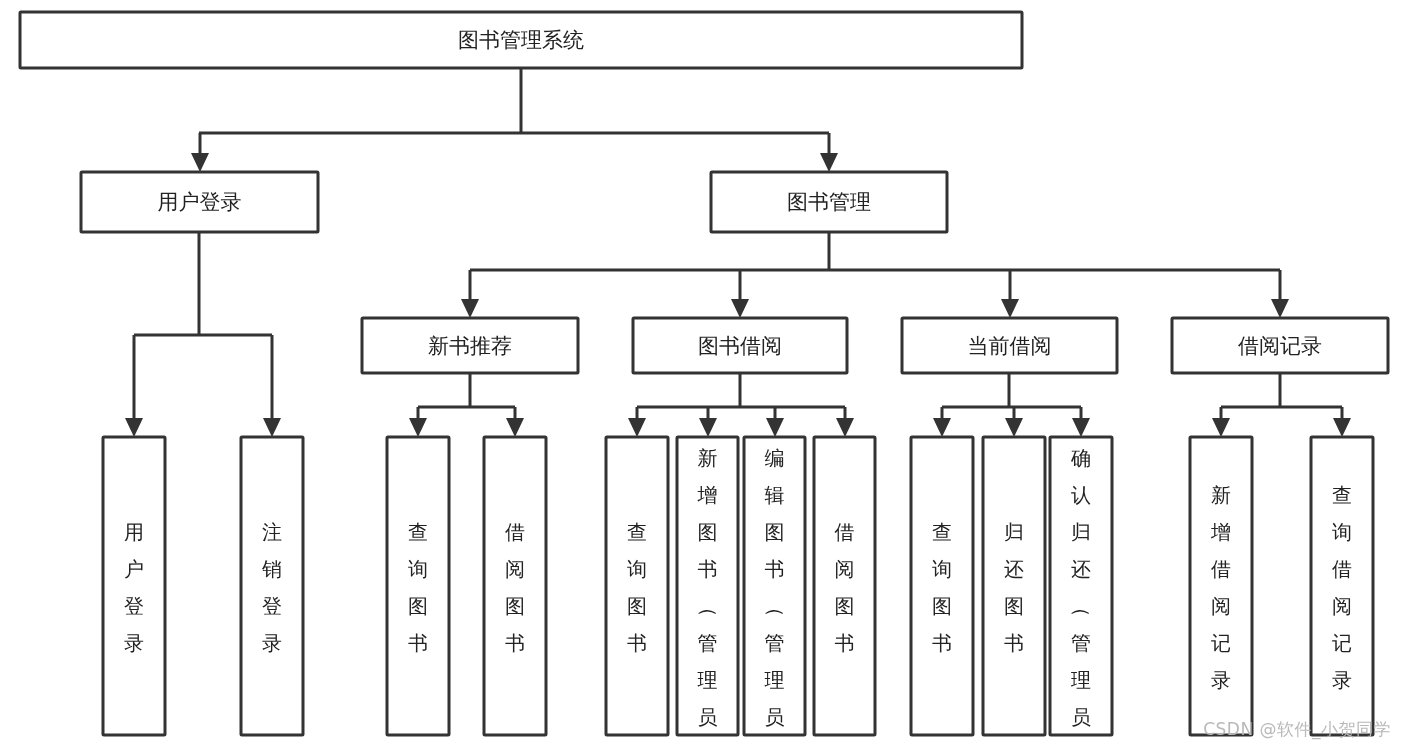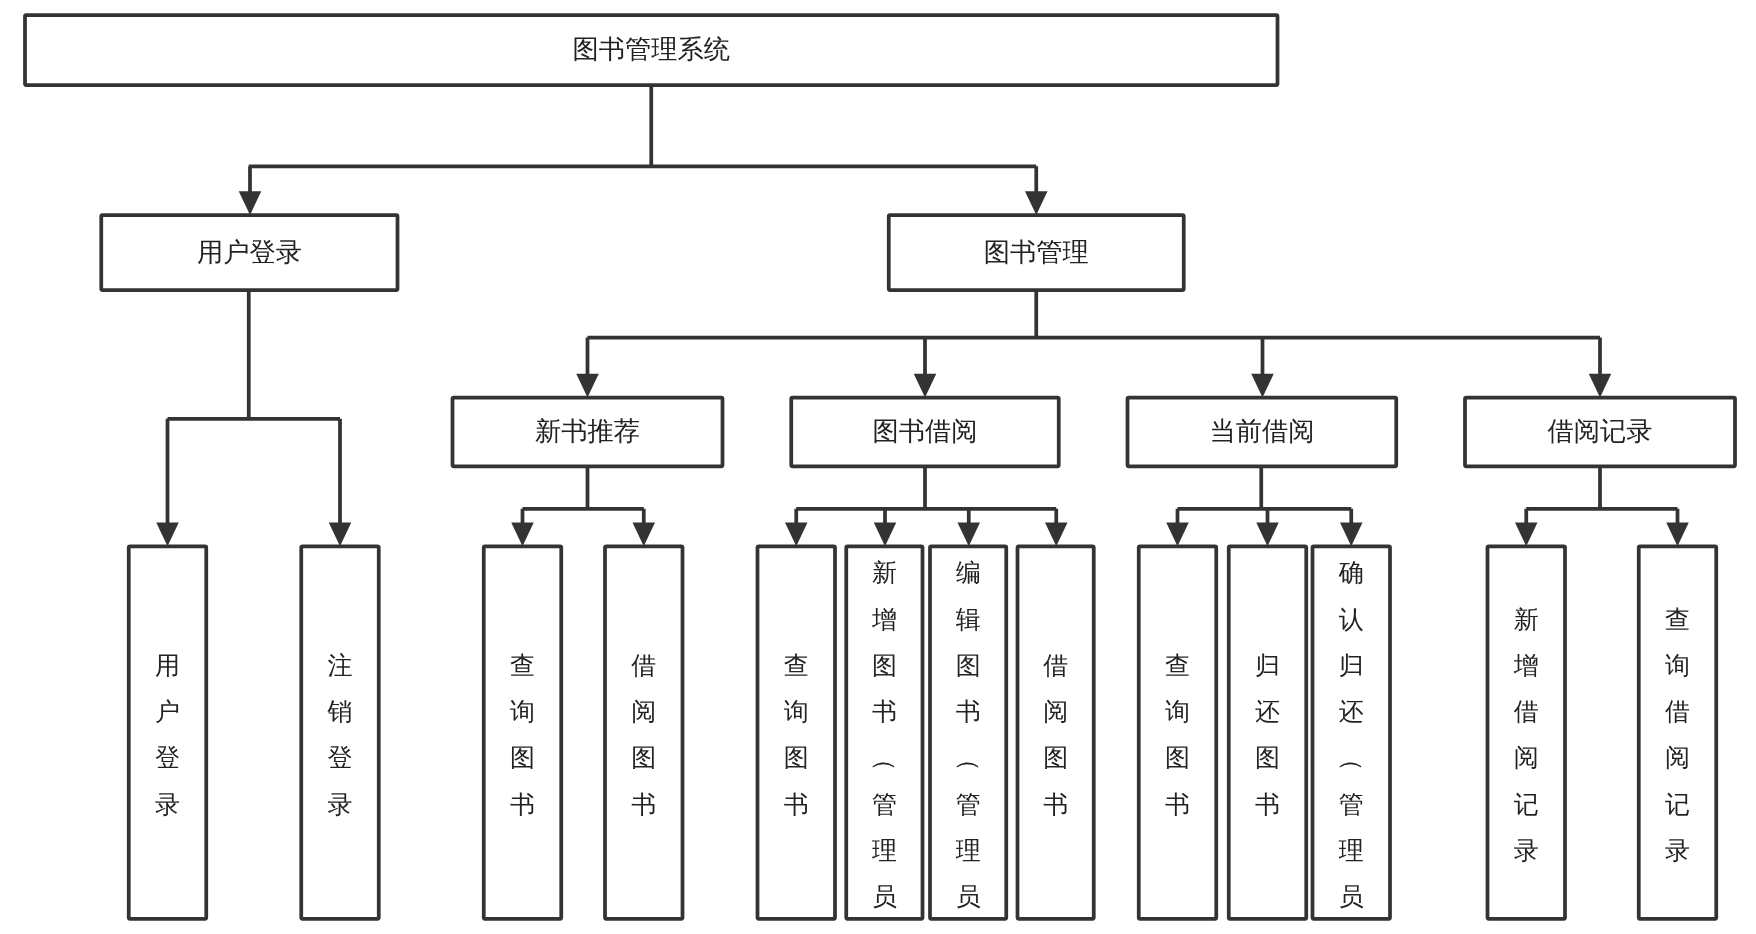--- a/index.html
+++ b/index.html
@@ -258,13 +258,14 @@
           <rect x="1311" y="437" width="62" height="298" rx="1" class="node-box"></rect>
           <text x="1342" y="502" class="node-label-v">查</text>
           <text x="1342" y="539" class="node-label-v">询</text>
           <text x="1342" y="576" class="node-label-v">借</text>
           <text x="1342" y="613" class="node-label-v">阅</text>
           <text x="1342" y="650" class="node-label-v">记</text>
           <text x="1342" y="687" class="node-label-v">录</text>
         </g>
       </g>
   </svg>
+  <div class="watermark">CSDN @软件_小贺同学</div>
 </div>
 
 </body></html>

